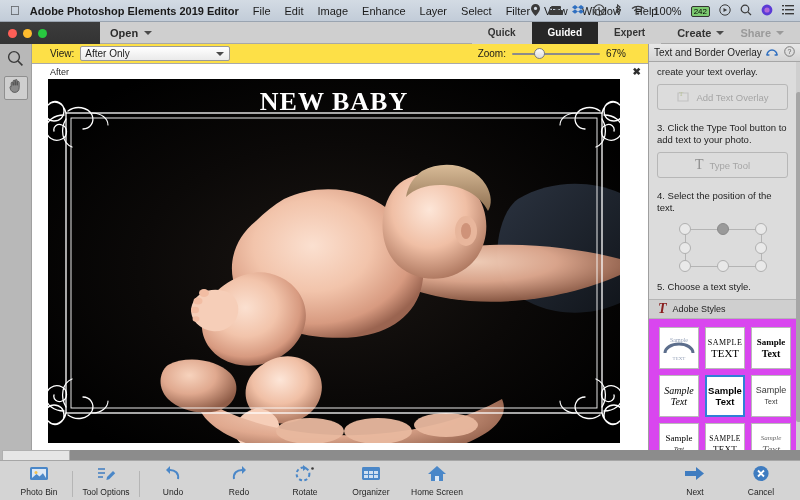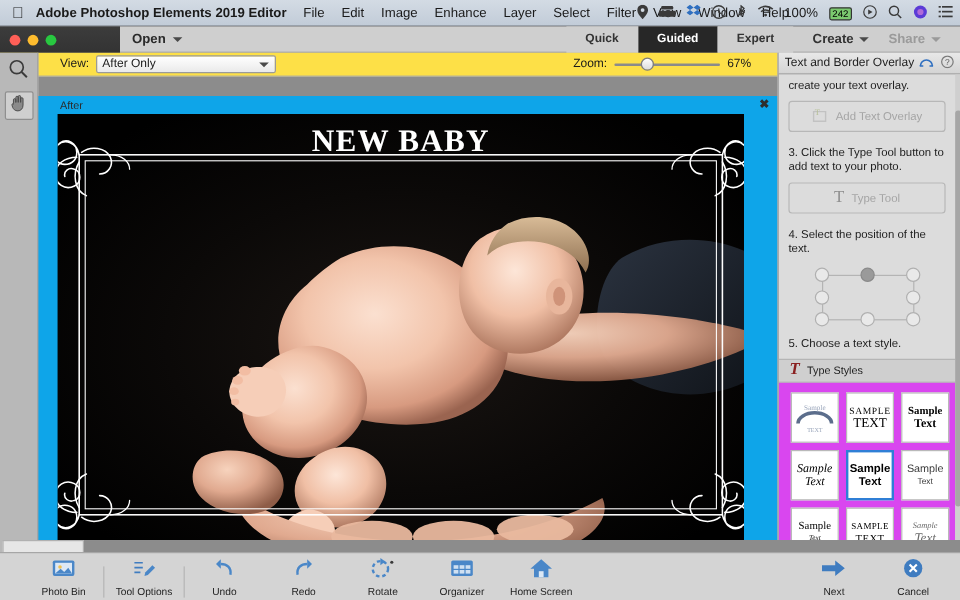--- a/index.html
+++ b/index.html
@@ -83,22 +83,22 @@
     background:#b8b8b8; border-right:1px solid #a0a0a0;
   }
   .tool {
     width:24px;height:24px;margin:4px auto 0 auto;display:flex;
     align-items:center;justify-content:center;border-radius:2px;
   }
   .tool.sel { background:#cfcfcf; border:1px solid #8f8f8f; }
 
   
   .workspace {
-    position:absolute; top:80px; left:32px; width:616px; height:396px;
-    background:#0ea5e9;
+    position:absolute; top:64px; left:32px; width:616px; height:396px;
+    background:#ffffff;
   }
   .after-label { position:absolute; top:3px; left:18px; font-size:9px; color:#2b2b2b; }
   .close-x { position:absolute; top:3px; right:7px; font-size:10px;
     color:#2e2e2e; font-weight:bold; cursor:pointer; line-height:10px; }
   .photo-frame {
     position:absolute; top:15px; left:16px; width:572px; height:364px;
     background:#000; overflow:hidden;
   }
   .photo-frame .baby { position:absolute; inset:0; }
 
@@ -154,21 +154,21 @@
     background:#cfcfcf; }
   .psb-thumb { position:absolute; top:30px; left:0; width:5px; height:330px;
     background:#a6a6a6; border-radius:3px; }
 
   
   .bottom-bar {
     position:absolute; bottom:0; left:0; width:800px; height:40px;
     background:#d4d4d4; border-top:1px solid #a6a6a6; display:flex;
     align-items:flex-start;
   }
-  .bb-left { display:flex; align-items:flex-end; padding-left:20px; }
+  .bb-left { display:flex; align-items:flex-end; padding-left:6px; }
   .bb-item { width:66px; display:flex; flex-direction:column; align-items:center;
     padding-top:4px; gap:1px; }
   .bb-item .lbl { font-size:8.5px; color:#1f1f1f; }
   .bb-sep { width:1px; height:26px; background:#b5b5b5; margin-top:6px; }
   .bb-right { margin-left:auto; display:flex; padding-right:6px; }
   .taskbar-tab { position:absolute; bottom:40px; left:2px; width:68px; height:10px;
     background:#e6e6e6; border:1px solid #b0b0b0; border-bottom:none; }
   .strip-fill { position:absolute; bottom:40px; left:70px; width:730px; height:10px;
     background:#8c8c8c; }
 </style>
@@ -513,21 +513,21 @@
           <span class="pnode" style="left:76px; top:19px;"></span>
           <span class="pnode" style="left:0; top:37px;"></span>
           <span class="pnode" style="left:38px; top:37px;"></span>
           <span class="pnode" style="left:76px; top:37px;"></span>
         </div>
 
         <div class="pstep-text">5. Choose a text style.</div>
 
         <div class="styles-head">
           <span class="tglyph">T</span>
-          <span>Type Styles</span>
+          <span>Adobe Styles</span>
         </div>
 
         <div class="style-grid">
           <div class="style-cell">
             <svg width="36" height="30" viewBox="0 0 36 30">
               <path d="M4 20a14 9 0 0128 0" fill="none" stroke="#5c6e8c" stroke-width="3"></path>
               <text x="18" y="9" font-size="6" text-anchor="middle" fill="#9aa6bb" font-family="Liberation Serif">Sample</text>
               <text x="18" y="27" font-size="5" text-anchor="middle" fill="#9aa6bb" font-family="Liberation Serif">TEXT</text>
             </svg>
           </div>

